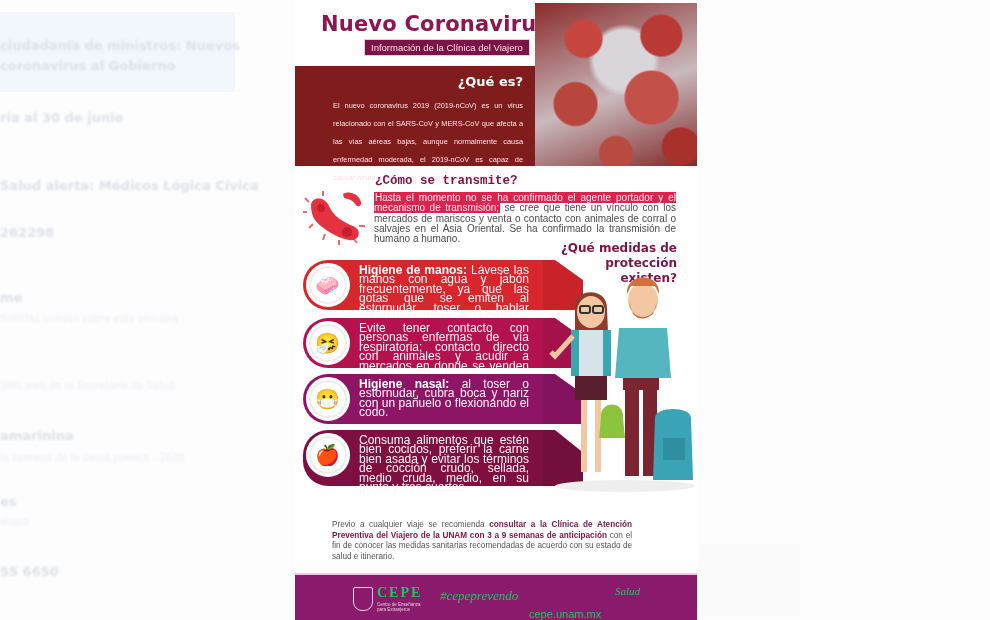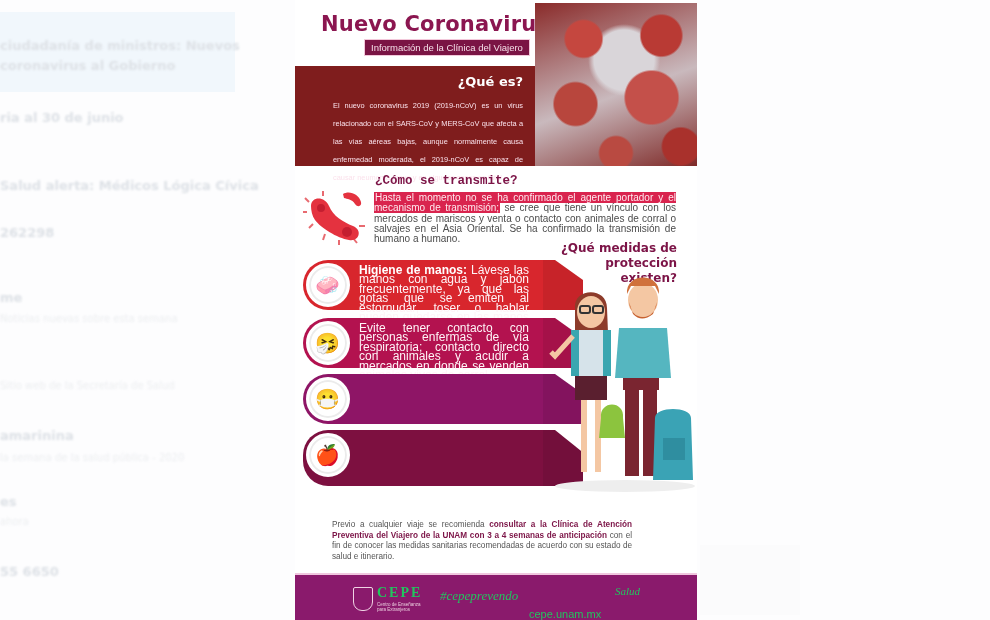--- a/index.html
+++ b/index.html
@@ -172,24 +172,26 @@
         <div class="btext"><b>Higiene de manos:</b><span> Lávese las manos con agua y jabón frecuentemente, ya que las gotas que se emiten al estornudar, toser o hablar pueden quedarse en las manos donde el virus puede sobrevivir.</span></div>
       </div>
       <div class="band-tail" style="left: 248px; top: 260px; width: 40px; height: 50px; background: rgb(216, 38, 45); filter: brightness(0.92); clip-path: polygon(0px 0px, 30% 0px, 100% 40%, 100% 100%, 0px 100%);"></div>
       <div class="band" style="top: 318px; width: 240px; height: 50px; background: rgb(179, 18, 79);">
         <div class="icon-circle">🤧</div>
         <div class="btext"><b></b><span>Evite tener contacto con personas enfermas de vía respiratoria; contacto directo con animales y acudir a mercados en donde se venden animales vivos de corral.</span></div>
       </div>
       <div class="band-tail" style="left: 248px; top: 318px; width: 40px; height: 50px; background: rgb(179, 18, 79); filter: brightness(0.92); clip-path: polygon(0px 0px, 30% 0px, 100% 40%, 100% 100%, 0px 100%);"></div>
       <div class="band" style="top: 374px; width: 240px; height: 50px; background: rgb(142, 21, 102);">
         <div class="icon-circle">😷</div>
+        <div class="btext"><b>Higiene nasal:</b><span> al toser o estornudar, cubra boca y nariz con un pañuelo o flexionando el codo.</span></div>
       </div>
       <div class="band-tail" style="left: 248px; top: 374px; width: 40px; height: 50px; background: rgb(142, 21, 102); filter: brightness(0.92); clip-path: polygon(0px 0px, 30% 0px, 100% 40%, 100% 100%, 0px 100%);"></div>
       <div class="band" style="top: 430px; width: 240px; height: 56px; background: rgb(125, 16, 64);">
         <div class="icon-circle">🍎</div>
+        <div class="btext"><b></b><span>Consuma alimentos que estén bien cocidos, preferir la carne bien asada y evitar los términos de cocción crudo, sellada, medio cruda, medio, en su punto y tres cuartos.</span></div>
       </div>
       <div class="band-tail" style="left: 248px; top: 430px; width: 40px; height: 56px; background: rgb(125, 16, 64); filter: brightness(0.92); clip-path: polygon(0px 0px, 30% 0px, 100% 40%, 100% 100%, 0px 100%);"></div>
     </div>
 
   <svg class="people" viewBox="0 0 152 225">
     <ellipse cx="80" cy="218" rx="70" ry="6" fill="#eee"></ellipse>
 
     <path d="M30,40 C28,20 62,18 62,40 L64,90 L30,90Z" fill="#8d3b2a"></path>
     <ellipse cx="46" cy="44" rx="14" ry="16" fill="#f4c7a3"></ellipse>
     <rect x="35" y="38" width="10" height="7" rx="2" fill="none" stroke="#333" stroke-width="2"></rect>
@@ -207,21 +209,21 @@
     <path d="M82,26 C80,4 116,4 114,26 L110,18 L86,18Z" fill="#d0713c"></path>
     <path d="M84,34 C86,54 110,54 112,34 L108,46 C100,52 94,52 88,46Z" fill="#c8622f"></path>
     <path d="M74,60 L122,60 L126,110 L70,110Z" fill="#55b6c0"></path>
     <rect x="78" y="110" width="36" height="12" fill="#7a2530"></rect>
     <rect x="80" y="122" width="14" height="86" fill="#7a2530"></rect>
     <rect x="98" y="122" width="14" height="86" fill="#7a2530"></rect>
     <path d="M110,150 C110,138 146,138 146,150 L148,212 L108,212Z" fill="#3aa3b5"></path>
     <rect x="118" y="170" width="22" height="22" fill="#2f8ea0"></rect>
   </svg>
 
-  <div class="advice"><span>Previo a cualquier viaje se recomienda </span><b>consultar a la Clínica de Atención Preventiva del Viajero de la UNAM con 3 a 4 semanas de anticipación</b><span> con el fin de conocer las medidas sanitarias recomendadas de acuerdo con su estado de salud e itinerario.</span></div>
+  <div class="advice"><span>Previo a cualquier viaje se recomienda </span><b>consultar a la Clínica de Atención Preventiva del Viajero de la UNAM con 3 a 9 semanas de anticipación</b><span> con el fin de conocer las medidas sanitarias recomendadas de acuerdo con su estado de salud e itinerario.</span></div>
 
   <div class="footer">
     <div class="unam-shield"></div>
     <div class="f-item cepe-logo">CEPE</div>
     <div class="f-item cepe-sub">Centro de Enseñanza para Extranjeros</div>
     <div class="f-item hashtag">#cepeprevendo</div>
     <div class="f-item site">cepe.unam.mx</div>
     <div class="f-item sig">Salud</div>
   </div>
 </div>

